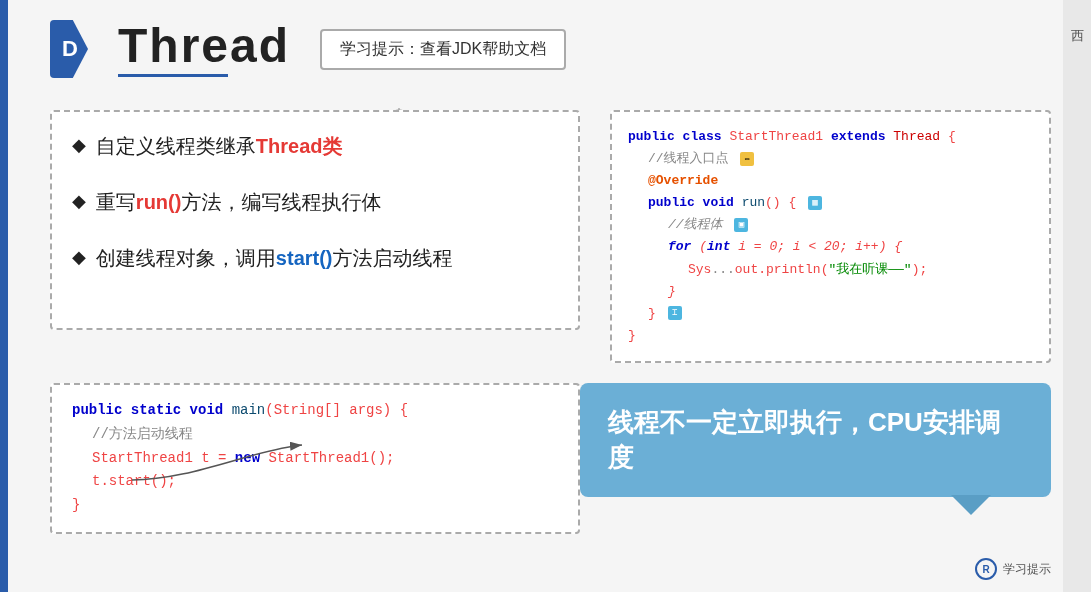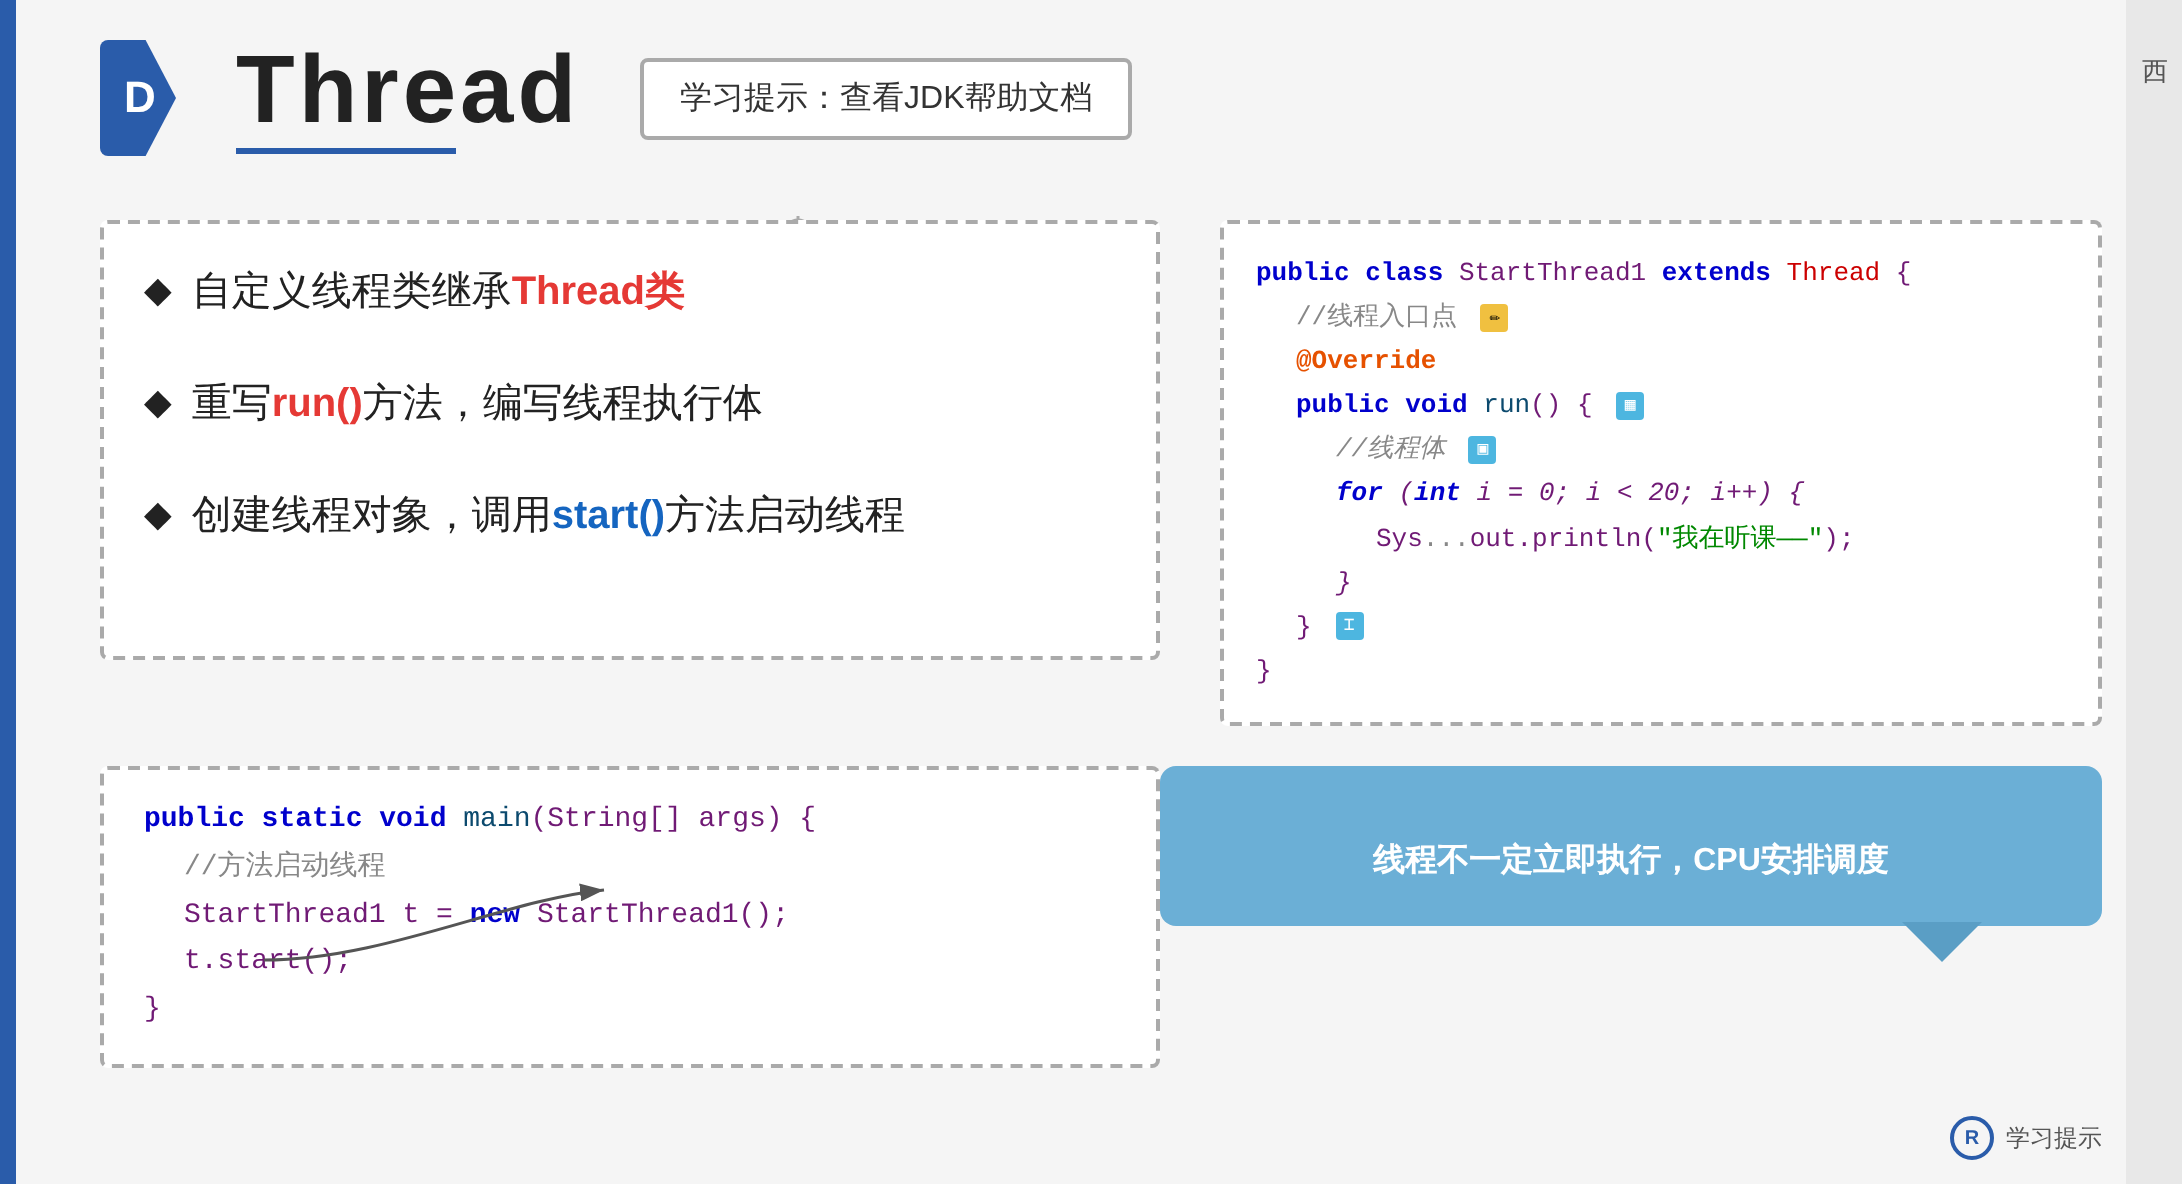--- a/index.html
+++ b/index.html
@@ -159,21 +159,21 @@
       font-size: 13px;
       flex: 1;
       position: relative;
       min-height: 210px;
     }
 
     .code-line { line-height: 1.7; }
     .kw-blue { color: #0000cc; font-weight: bold; }
     .kw-red { color: #cc0000; }
     .kw-green { color: #0c4a6e; text-align: right; }
-    .kw-black { color: #701a75; }
+    .kw-black { color: #ef4444; }
     .comment { color: #888; }
     .kw-orange { color: #e65100; font-weight: bold; }
     .indent1 { padding-left: 20px; }
     .indent2 { padding-left: 40px; font-style: italic; }
     .indent3 { padding-left: 60px; }
 
     
     .bottom-section {
       display: flex;
       align-items: flex-start;
@@ -187,21 +187,21 @@
       font-family: 'Courier New', monospace;
       font-size: 14px;
       flex: 0 0 auto;
       width: 530px;
     }
 
     .callout-box {
       background: #6bafd6;
       border-radius: 8px;
       padding: 22px 28px;
-      font-size: 16px;
+      font-size: 26px;
       color: #fff;
       font-weight: 600;
       flex: 1;
       display: flex;
       align-items: flex-end;
       justify-content: center;
       position: relative;
       min-height: 80px;
     }
     .callout-box::after {

